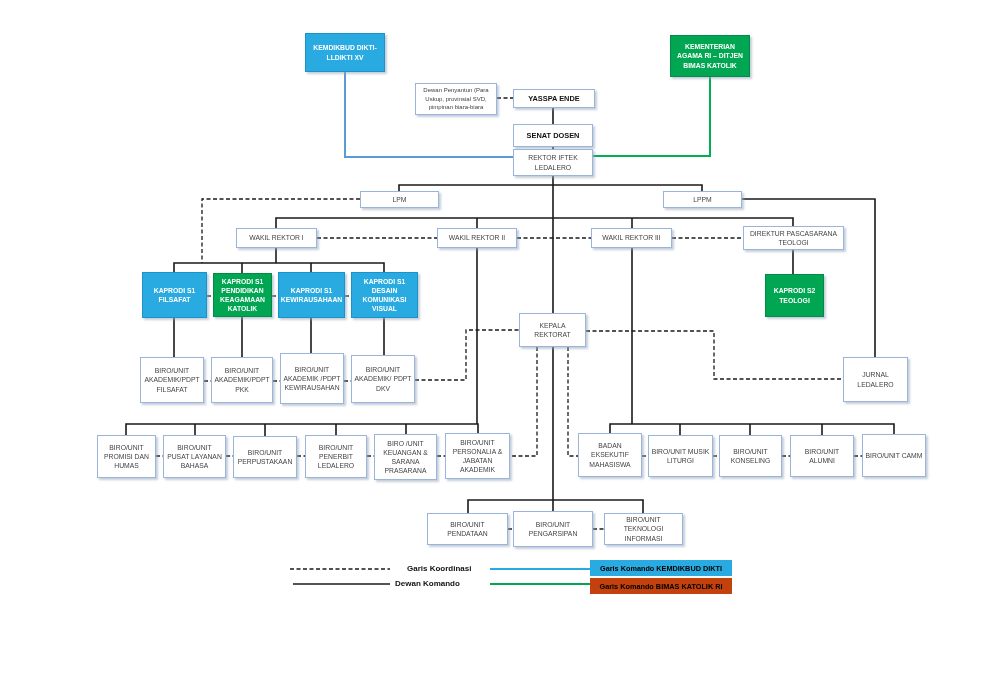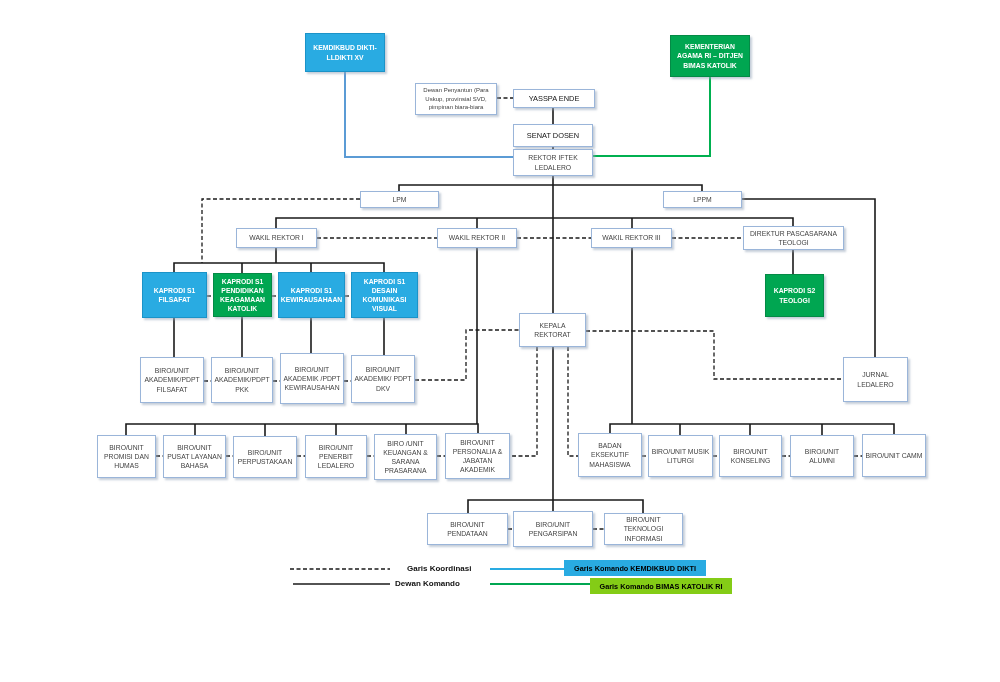--- a/index.html
+++ b/index.html
@@ -2,31 +2,31 @@
 <html><head>
 <meta charset="utf-8">
 <style>
   html,body{margin:0;padding:0;background:#fff;}
   .canvas{position:relative;width:1000px;height:682px;background:#ffffff;
           font-family:"Liberation Sans",sans-serif;overflow:hidden;}
   .wires{position:absolute;left:0;top:0;}
   .node{position:absolute;box-sizing:border-box;display:flex;align-items:center;justify-content:center;
         text-align:center;font-size:6.8px;line-height:1.35;color:#3f3f3f;padding:1px 2px;}
   .node.white{background:#fff;border:1px solid #9ab5d9;box-shadow:2px 2px 2px rgba(150,165,185,.55);}
-  .node.boldtxt{font-weight:400;color:#111;font-size:7.4px;}
+  .node.boldtxt{font-weight:700;color:#111;font-size:7.4px;}
   .node.blue{background:#29ABE2;border:1px solid #1b93c8;color:#fff;font-weight:700;
              box-shadow:2px 2px 2px rgba(150,165,185,.55);}
   .node.green{background:#00A651;border:1px solid #048a46;color:#fff;font-weight:700;
               box-shadow:2px 2px 2px rgba(150,165,185,.55);}
   .node.small{font-size:6px;line-height:1.45;}
   .legend-label{position:absolute;font-size:8px;font-weight:700;color:#111;white-space:nowrap;}
   .legend-box{position:absolute;display:flex;align-items:center;justify-content:center;
               font-size:7.3px;font-weight:700;color:#000;white-space:nowrap;}
   .legend-box.blue-bg{background:#29ABE2;}
-  .legend-box.green-bg{background:#84cc16;}
+  .legend-box.green-bg{background:#c2410c;}
 </style>
 </head>
 <body>
 
 <div class="canvas">
 
   <svg class="wires" width="1000" height="682" viewBox="0 0 1000 682">
 
     <g stroke="#1a1a1a" stroke-width="1.6" fill="none">
       <path d="M553 108 V124"></path>
@@ -138,16 +138,16 @@
   <div class="node white" style="left:719px;top:435px;width:63px;height:42px">BIRO/UNIT KONSELING</div>
   <div class="node white" style="left:790px;top:435px;width:64px;height:42px">BIRO/UNIT ALUMNI</div>
   <div class="node white" style="left:862px;top:434px;width:64px;height:43px">BIRO/UNIT CAMM</div>
 
   <div class="node white" style="left:427px;top:513px;width:81px;height:32px">BIRO/UNIT PENDATAAN</div>
   <div class="node white" style="left:513px;top:511px;width:80px;height:36px">BIRO/UNIT PENGARSIPAN</div>
   <div class="node white" style="left:604px;top:513px;width:79px;height:32px">BIRO/UNIT TEKNOLOGI INFORMASI</div>
 
   <div class="legend-label" style="left:407px;top:564px">Garis Koordinasi</div>
   <div class="legend-label" style="left:395px;top:579px">Dewan Komando</div>
-  <div class="legend-box blue-bg" style="left:564px;top:560px;width:142px;height:16px">Garis Komando KEMDIKBUD DIKTI</div>
+  <div class="legend-box blue-bg" style="left:590px;top:560px;width:142px;height:16px">Garis Komando KEMDIKBUD DIKTI</div>
   <div class="legend-box green-bg" style="left:590px;top:578px;width:142px;height:16px">Garis Komando BIMAS KATOLIK RI</div>
 
 </div>
 
 </body></html>

